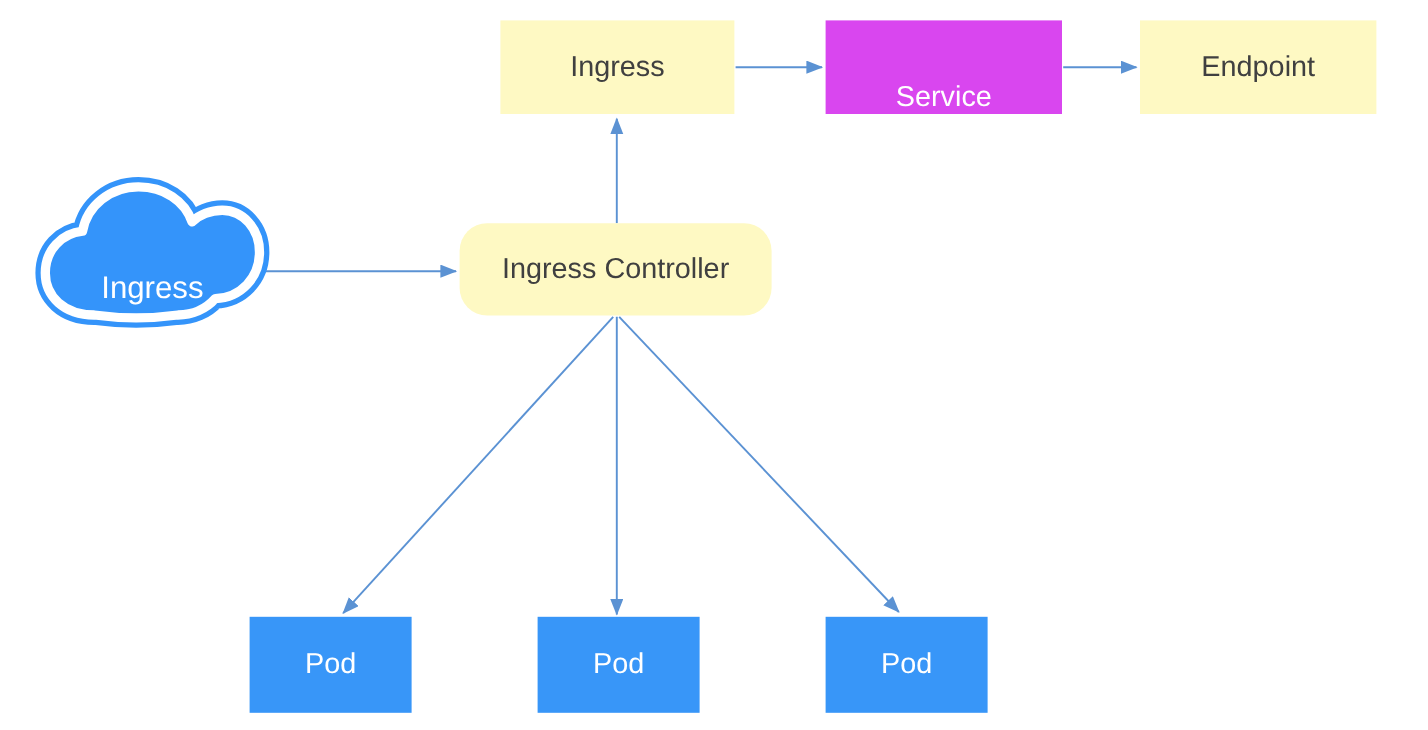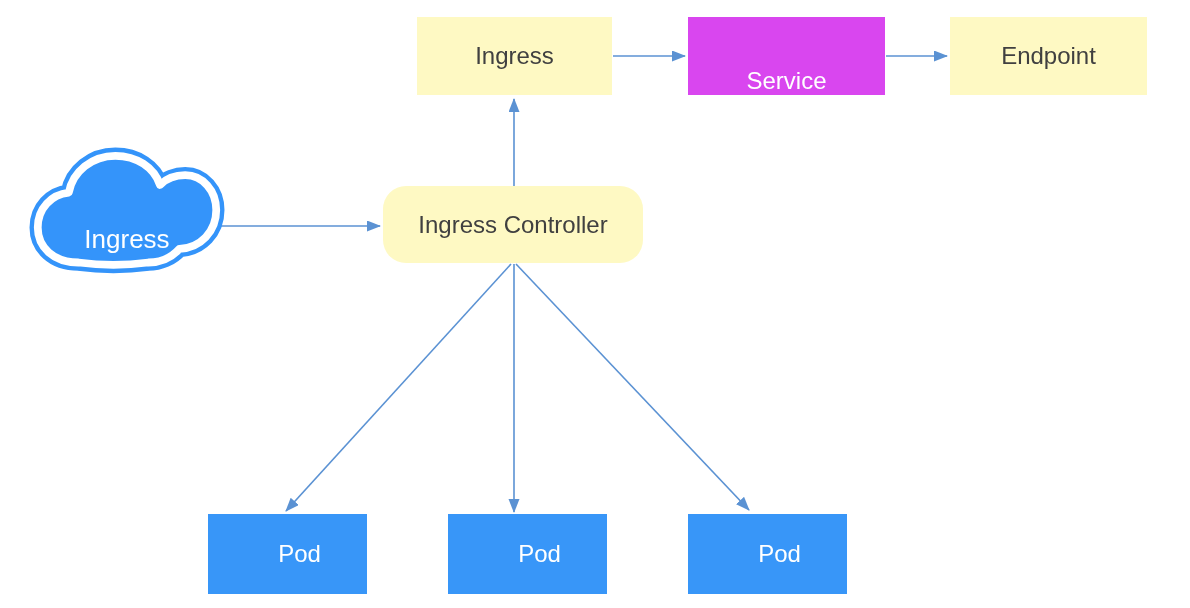--- a/index.html
+++ b/index.html
@@ -13,21 +13,21 @@
   .wires { position: absolute; left: 0; top: 0; }
   .wire { stroke: #5b92d3; stroke-width: 1.6; fill: none; }
   .node {
     position: absolute;
     display: flex; align-items: center; justify-content: center;
     font-size: 24px;
     user-select: none;
   }
   .light { background: #fef9c3; color: #404040; }
   .green { background: #d946ef; color: #ffffff; align-items: flex-end; }
-  .pod   { background: #3896f8; color: #ffffff; width: 135px; height: 80px; padding-left: 24px; }
+  .pod   { background: #3896f8; color: #ffffff; width: 135px; height: 80px; }
   .ingress    { left: 417px; top: 17px;  width: 195px; height: 78px; }
   .service    { left: 688px; top: 17px;  width: 197px; height: 78px; }
   .endpoint   { left: 950px; top: 17px;  width: 197px; height: 78px; }
   .controller { left: 383px; top: 186px; width: 260px; height: 77px; border-radius: 23px; }
   .pod1 { left: 208px; top: 514px; }
   .pod2 { left: 448px; top: 514px; }
   .pod3 { left: 688px; top: 514px; }
   .cloud { position: absolute; left: 30px; top: 146px; width: 194px; height: 136px; }
   .cloud svg { position: absolute; left: 0; top: 0; width: 100%; height: 100%; overflow: visible; }
   .cloud-outer { fill: #3494fa; stroke: #3494fa; stroke-width: 17; stroke-linejoin: round; }

